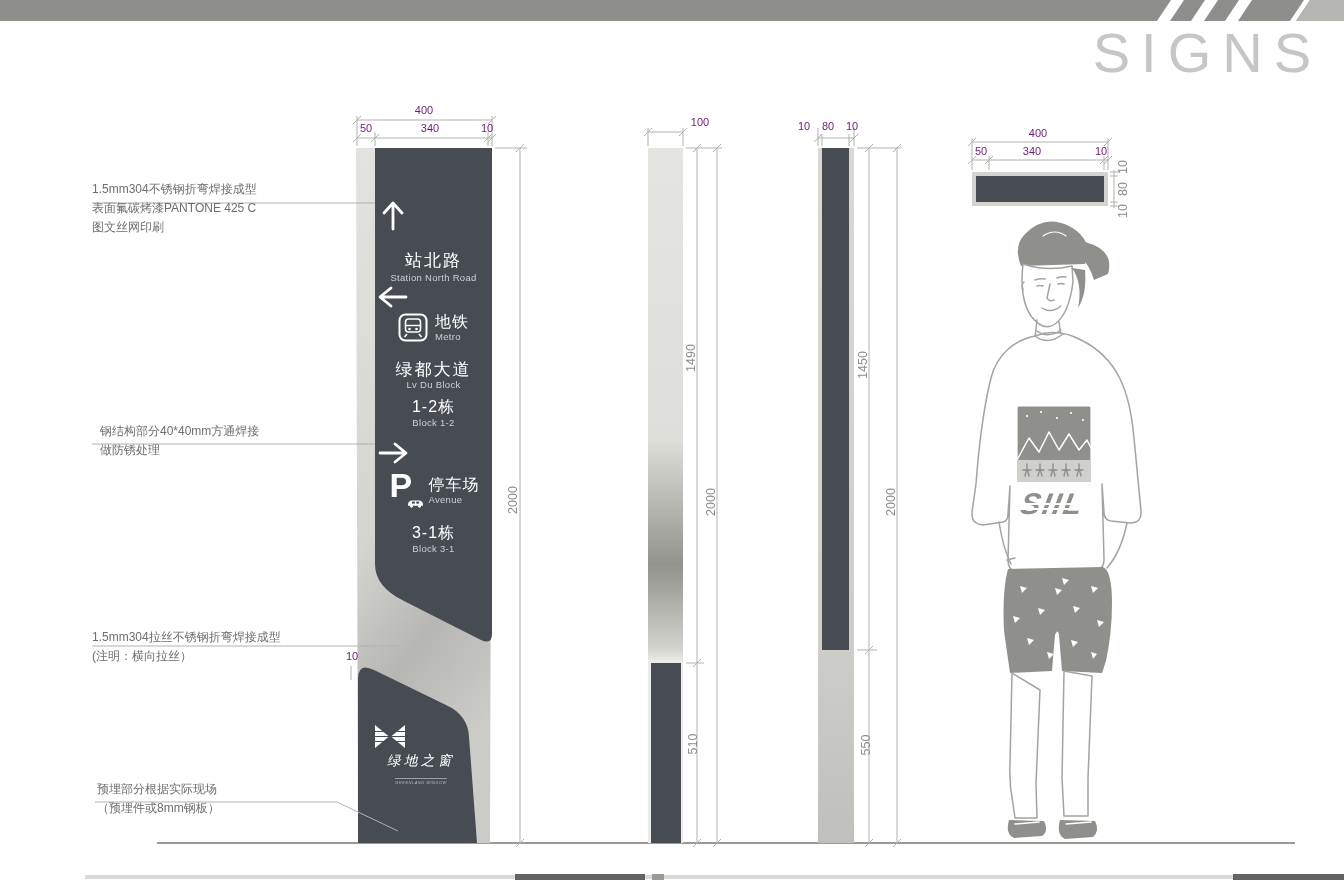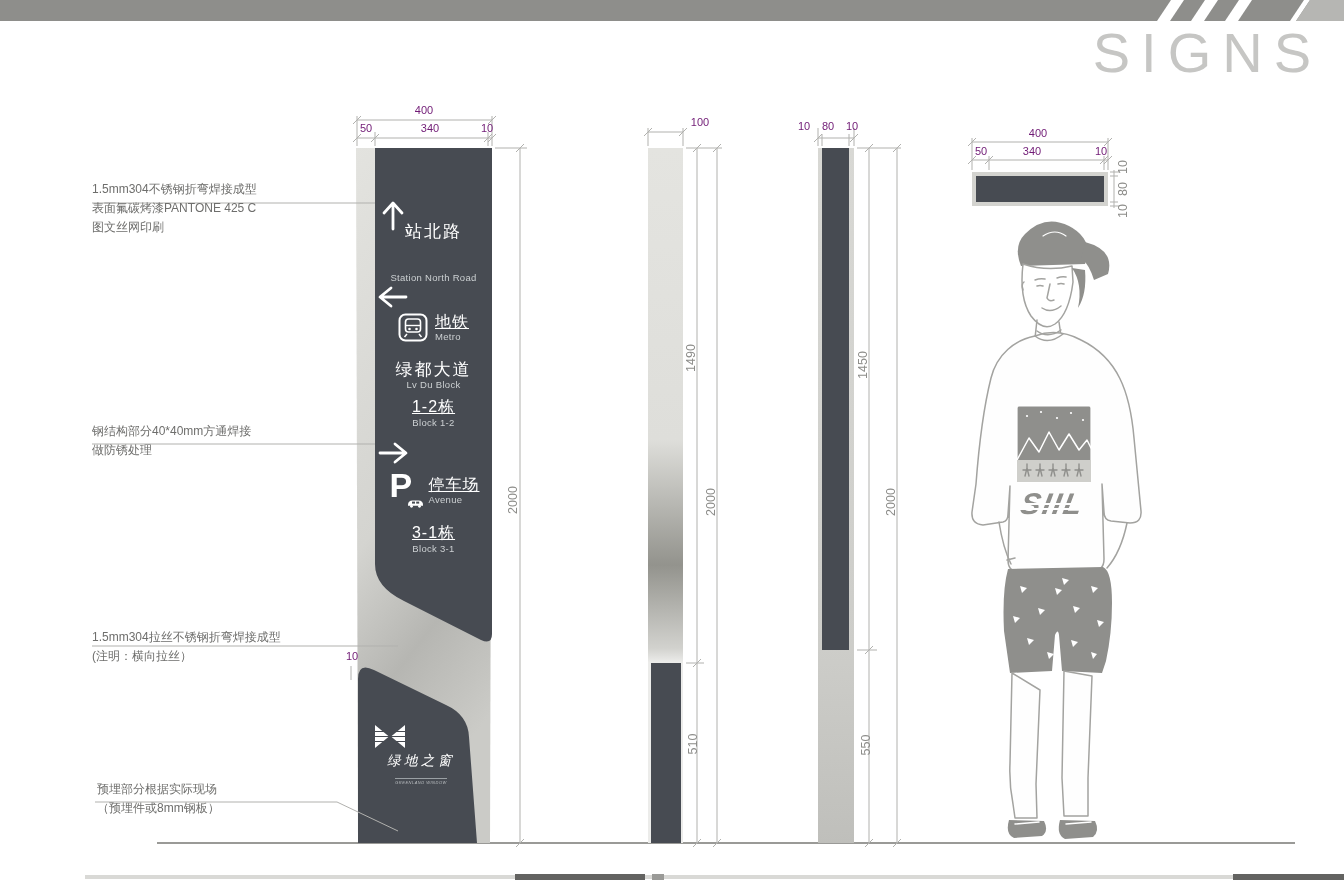--- a/index.html
+++ b/index.html
@@ -13,21 +13,21 @@
   
   .note{position:absolute;font-size:12px;line-height:19px;color:#6e6e6c;white-space:nowrap;}
   
   .dim{position:absolute;font-size:11px;color:#701a75;transform:translateX(-50%);white-space:nowrap;}
   .dimv{position:absolute;font-size:12.5px;color:#8c8c89;white-space:nowrap;
         transform:translate(-50%,-50%) rotate(-90deg);}
   
   #sign-content{position:absolute;left:375px;top:148px;width:117px;height:560px;}
   .s-row{position:absolute;left:0;width:100%;text-align:center;color:#fff;}
   .zh{font-size:17px;letter-spacing:2px;line-height:19px;}
-  .zh-s{font-size:16px;letter-spacing:1px;line-height:18px;text-decoration:underline;}
+  .zh-s{font-size:16px;letter-spacing:1px;line-height:18px;}
   .en{font-size:9.5px;color:#ccd0d2;letter-spacing:0.3px;line-height:11px;}
   .flexrow{display:flex;align-items:center;justify-content:center;gap:7px;text-align:left;}
   .icol{display:flex;flex-direction:column;}
   #p-wrap{position:relative;width:34px;height:40px;}
   #p-letter{position:absolute;left:2px;top:-4px;font-size:34px;font-weight:bold;color:#fff;}
   #p-car{position:absolute;right:-3px;bottom:2px;}
   
   #logo-block{position:absolute;left:373px;top:724px;width:96px;text-align:center;color:#fff;font-style:italic;}
   #logo-zh{font-size:13.5px;letter-spacing:3.5px;margin-top:3px;}
   #logo-en{font-size:4px;letter-spacing:0.5px;color:#b9bdc0;margin-top:2px;
@@ -195,21 +195,21 @@
     </g>
   </svg>
 
   <div id="signs-title">SIGNS</div>
 
   <div class="note" style="left:92px;top:180px">
     <div>1.5mm304不锈钢折弯焊接成型</div>
     <div>表面氟碳烤漆PANTONE 425 C</div>
     <div>图文丝网印刷</div>
   </div>
-  <div class="note" style="left:92px;top:422px">
+  <div class="note" style="left:100px;top:422px">
     <div>钢结构部分40*40mm方通焊接</div>
     <div>做防锈处理</div>
   </div>
   <div class="note" style="left:92px;top:628px">
     <div>1.5mm304拉丝不锈钢折弯焊接成型</div>
     <div>(注明：横向拉丝）</div>
   </div>
   <div class="note" style="left:97px;top:780px">
     <div>预埋部分根据实际现场</div>
     <div>（预埋件或8mm钢板）</div>
@@ -241,21 +241,21 @@
   <div class="dimv" style="left:1123px;top:167px">10</div>
   <div class="dimv" style="left:1123px;top:189px">80</div>
   <div class="dimv" style="left:1123px;top:211px">10</div>
 
   <div id="sign-content">
     <div class="s-row" style="top:50px">
       <svg width="36" height="34" viewBox="0 0 36 34">
           <path d="M18,31 V7 M9,15 L18,5 L27,15" stroke="#fff" stroke-width="2.8" fill="none" stroke-linecap="round" stroke-linejoin="round"></path>
         </svg>
     </div>
-    <div class="s-row zh" style="top:74px">站北路</div>
+    <div class="s-row zh" style="top:103px">站北路</div>
     <div class="s-row en" style="top:124px">Station North Road</div>
 
     <div class="s-row" style="top:136px">
       <svg width="36" height="26" viewBox="0 0 36 26">
           <path d="M31,13 H7 M16,4 L5,13 L16,22" stroke="#fff" stroke-width="2.8" fill="none" stroke-linecap="round" stroke-linejoin="round"></path>
         </svg>
     </div>
     <div class="s-row flexrow" style="top:165px">
       <svg width="30" height="29" viewBox="0 0 30 29">
         <rect x="1.5" y="1.5" width="27" height="26" rx="6" stroke="#fff" stroke-width="2" fill="none"></rect>

